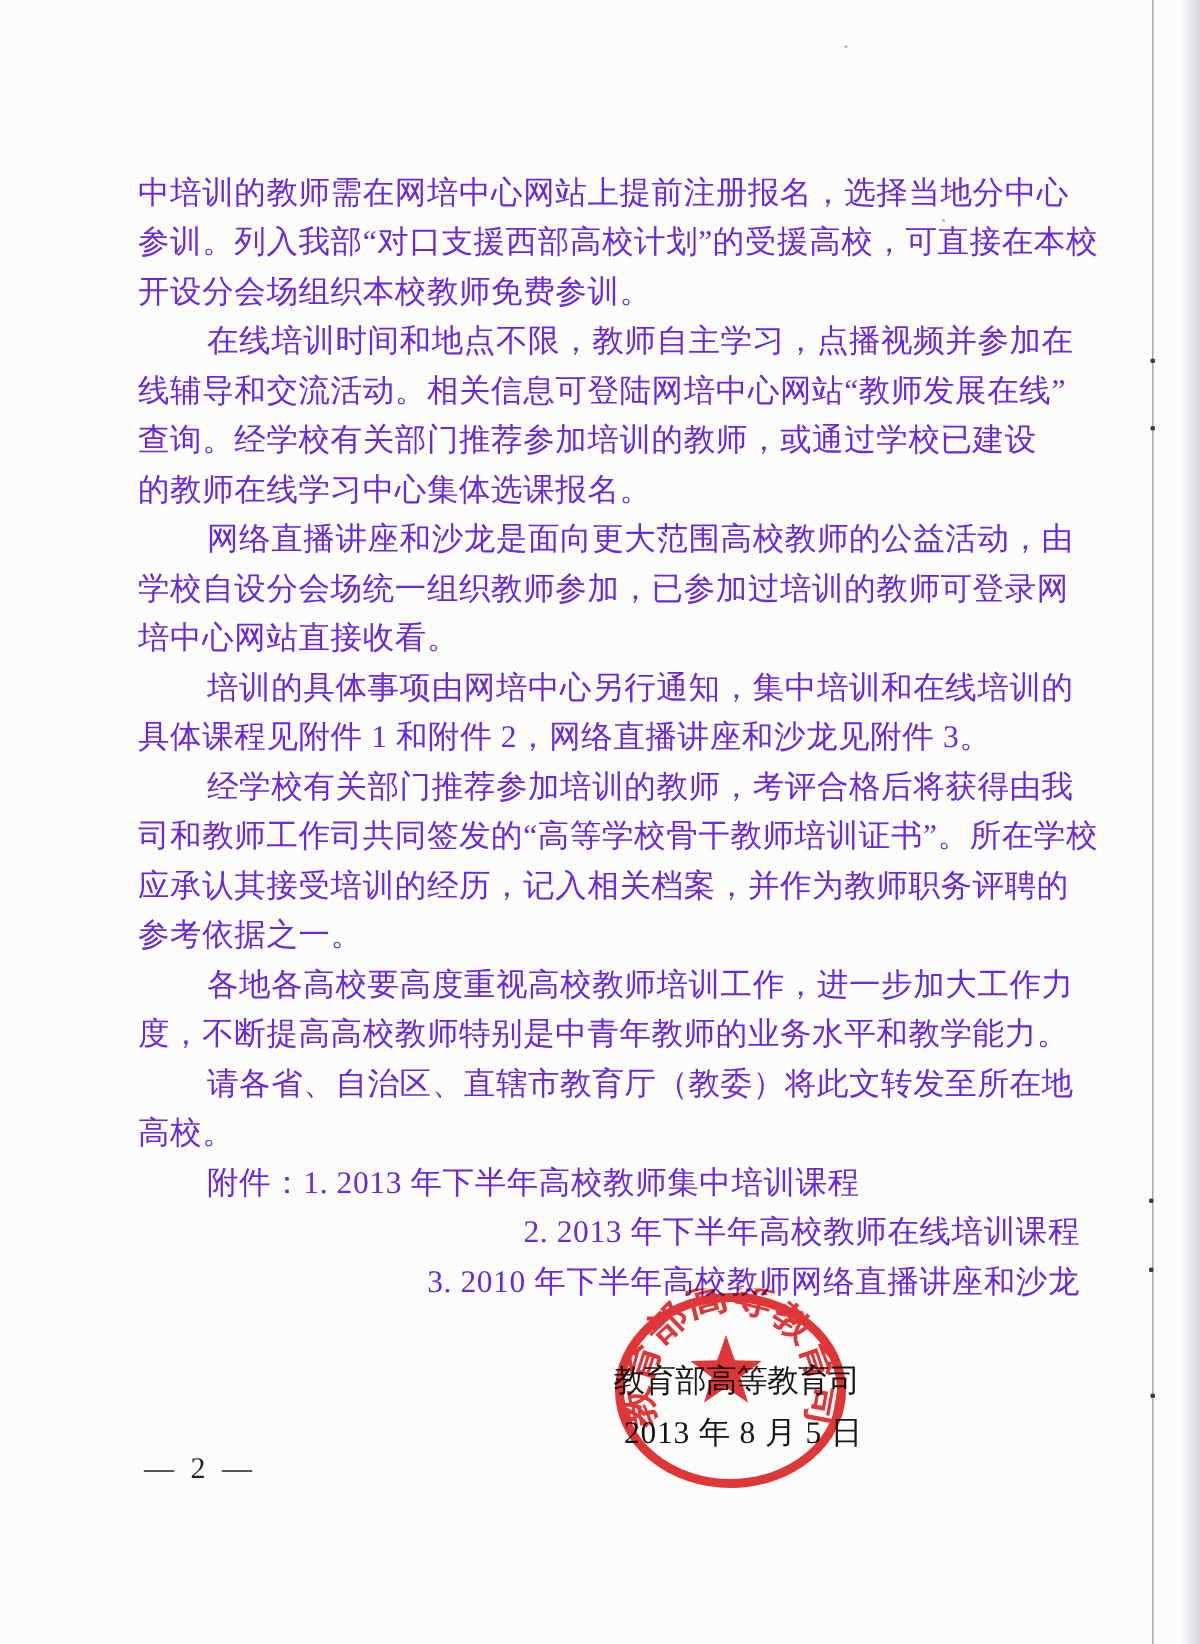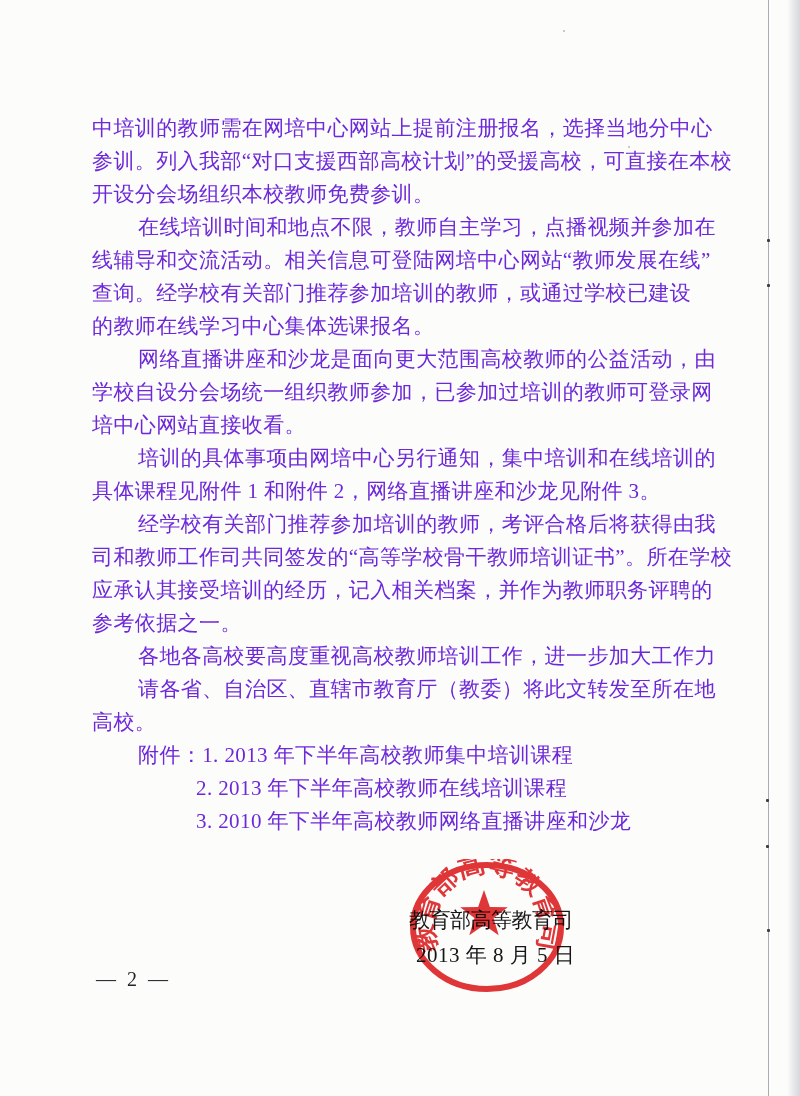--- a/index.html
+++ b/index.html
@@ -10,21 +10,21 @@
     position:relative;
     overflow:hidden;
   }
   .page { position:absolute; inset:0; }
   .page-text {
     position:absolute; left:92px; top:112px; width:628px;
     color:#6d28d9; font-size:21px; line-height:33px; letter-spacing:0.4px;
   }
   .ln { height:33px; white-space:nowrap; }
   .i1 { padding-left:46px; }
-  .i2 { padding-left:104px; }
+  .i2 { padding-left:104px;text-align:right; }
   .sig {
     position:absolute; left:409px; top:906px;
     font-size:21px; letter-spacing:-0.5px; color:#161616; white-space:nowrap;
   }
   .date {
     position:absolute; left:416px; top:941px;
     font-size:21px; letter-spacing:0.5px; color:#161616; white-space:nowrap;
   }
   .pagenum {
     position:absolute; left:96px; top:968px;
@@ -67,20 +67,21 @@
     <div class="ln i1">网络直播讲座和沙龙是面向更大范围高校教师的公益活动，由</div>
     <div class="ln">学校自设分会场统一组织教师参加，已参加过培训的教师可登录网</div>
     <div class="ln">培中心网站直接收看。</div>
     <div class="ln i1">培训的具体事项由网培中心另行通知，集中培训和在线培训的</div>
     <div class="ln">具体课程见附件 1 和附件 2，网络直播讲座和沙龙见附件 3。</div>
     <div class="ln i1">经学校有关部门推荐参加培训的教师，考评合格后将获得由我</div>
     <div class="ln">司和教师工作司共同签发的“高等学校骨干教师培训证书”。所在学校</div>
     <div class="ln">应承认其接受培训的经历，记入相关档案，并作为教师职务评聘的</div>
     <div class="ln">参考依据之一。</div>
     <div class="ln i1">各地各高校要高度重视高校教师培训工作，进一步加大工作力</div>
+    <div class="ln">度，不断提高高校教师特别是中青年教师的业务水平和教学能力。</div>
     <div class="ln i1">请各省、自治区、直辖市教育厅（教委）将此文转发至所在地</div>
     <div class="ln">高校。</div>
     <div class="ln i1">附件：1. 2013 年下半年高校教师集中培训课程</div>
     <div class="ln i2">2. 2013 年下半年高校教师在线培训课程</div>
     <div class="ln i2">3. 2010 年下半年高校教师网络直播讲座和沙龙</div>
   </div>
 
   <div class="sig">教育部高等教育司</div>
   <div class="date">2013 年 8 月 5 日</div>
 

